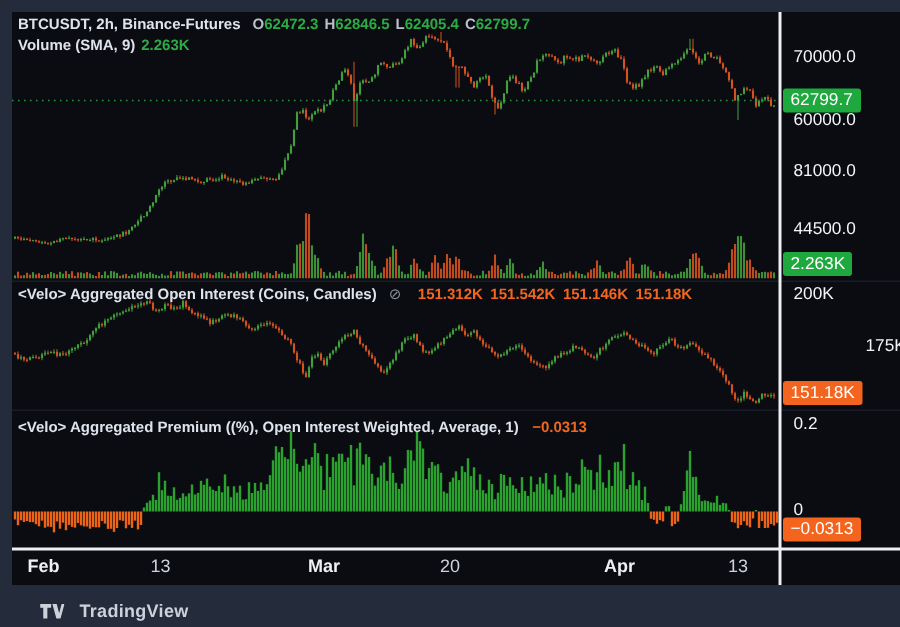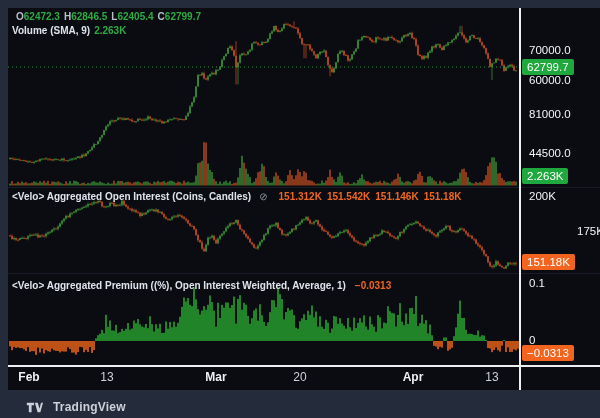--- a/index.html
+++ b/index.html
@@ -1578,20 +1578,21 @@
       </g>
     </svg>
 
   <div class="sep" style="top:187px"></div>
   <div class="sep" style="top:273px"></div>
   <div class="vline"></div>
   <div class="hline"></div>
 
   <div class="legend" style="left:12px;top:10px">
     <div class="row">
+      <span>BTCUSDT, 2h, Binance-Futures</span>
       <span id="ohlc-values"><span class="ltr">O</span><span class="val-g">62472.3</span><span class="ltr">H</span><span class="val-g">62846.5</span><span class="ltr">L</span><span class="val-g">62405.4</span><span class="ltr">C</span><span class="val-g">62799.7</span></span>
     </div>
     <div class="row">
       <span>Volume (SMA, 9)</span>
       <span class="val-g">2.263K</span>
     </div>
   </div>
 
   <div class="legend" style="left:12px;top:190px">
     <div class="row">
@@ -1602,30 +1603,30 @@
   </div>
 
   <div class="legend" style="left:12px;top:279px">
     <div class="row">
       <span>&lt;Velo&gt; Aggregated Premium ((%), Open Interest Weighted, Average, 1)</span>
       <span class="val-o">−0.0313</span>
     </div>
   </div>
 
   <div class="price-axis" id="price-axis">
-      <div class="ptick" style="top: 30px; margin-top: 12px;">70000.0</div>
+      <div class="ptick" style="top: 30px;">70000.0</div>
       <div class="pbadge" style="top: 59px; background: rgb(31, 168, 61);">62799.7</div>
       <div class="ptick" style="top: 72px;">60000.0</div>
       <div class="ptick" style="top: 106px;">81000.0</div>
       <div class="ptick" style="top: 145px;">44500.0</div>
       <div class="pbadge" style="top: 168px; background: rgb(31, 168, 61);">2.263K</div>
       <div class="ptick" style="top: 188px;">200K</div>
       <div class="ptick" style="top: 223px; margin-left: 48px;">175K</div>
       <div class="pbadge" style="top: 254px; background: rgb(243, 100, 30);">151.18K</div>
-      <div class="ptick" style="top: 275px;">0.1</div>
+      <div class="ptick" style="top: 275px;">0.2</div>
       <div class="ptick" style="top: 332px;">0</div>
       <div class="pbadge" style="top: 345px; background: rgb(243, 100, 30);">−0.0313</div>
     </div>
   <div class="time-axis" id="time-axis">
       <div class="ttick major" style="left: 21px;">Feb</div>
       <div class="ttick" style="left: 99px;">13</div>
       <div class="ttick major" style="left: 208px;">Mar</div>
       <div class="ttick" style="left: 292px;">20</div>
       <div class="ttick major" style="left: 405px;">Apr</div>
       <div class="ttick" style="left: 484px;">13</div>

